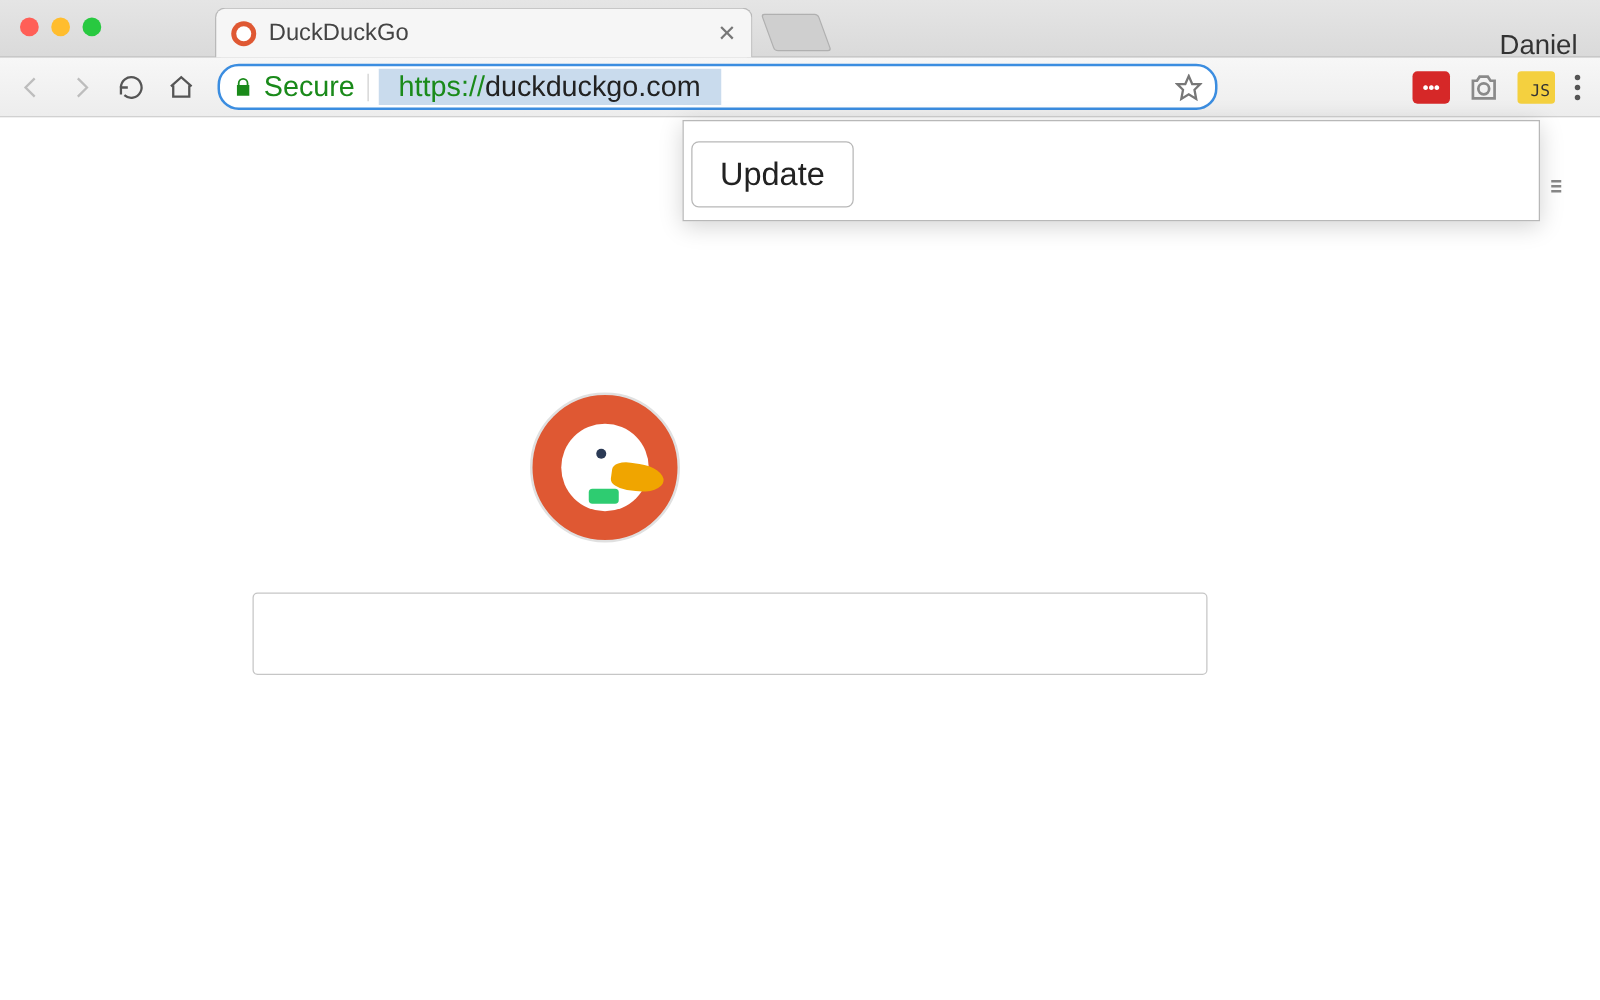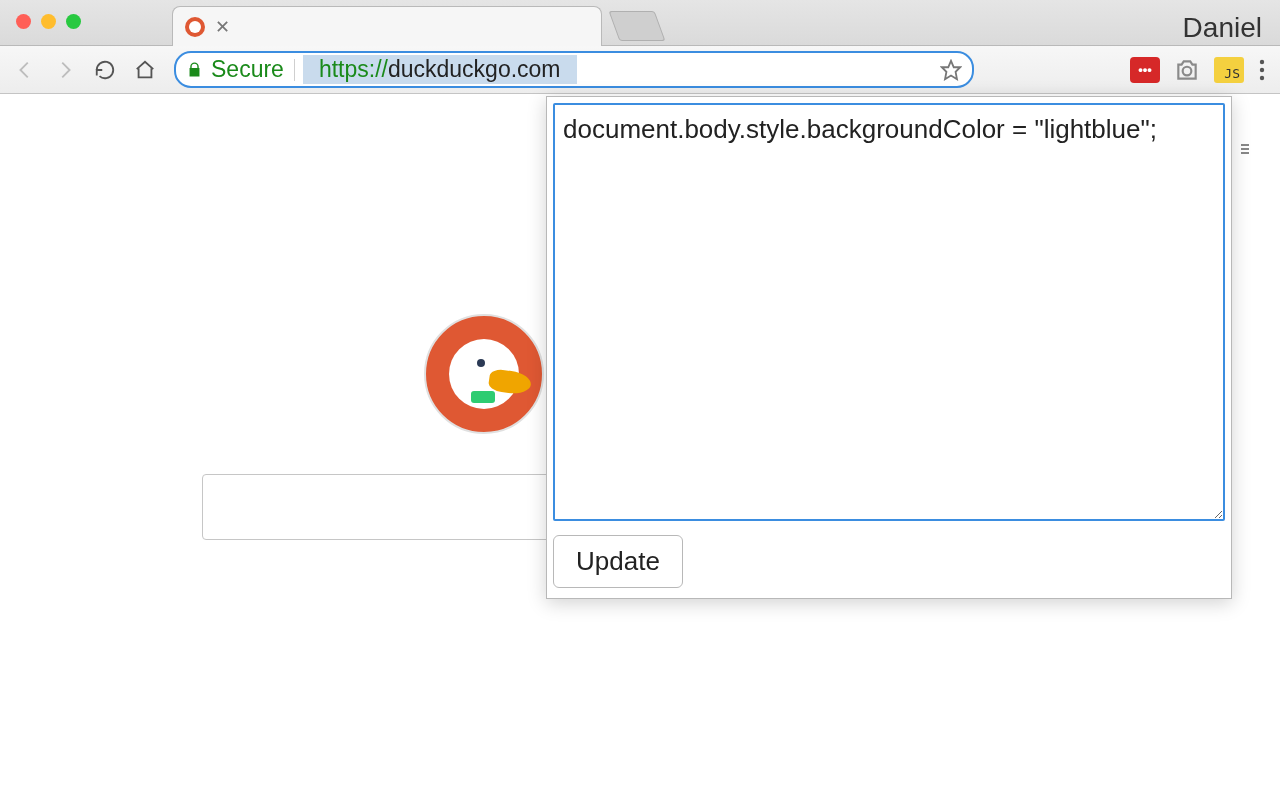--- a/index.html
+++ b/index.html
@@ -11,21 +11,21 @@
   .tl{width:15px;height:15px;border-radius:50%;}
   .close{background:#ff5f57;}
   .min  {background:#ffbd2e;}
   .max  {background:#28c940;}
   .tab{position:absolute;left:172px;top:6px;height:40px;width:430px;background:#f6f6f6;border:1px solid #b9b9b9;border-bottom:none;border-top-left-radius:8px;border-top-right-radius:8px;display:flex;align-items:center;padding:0 12px;box-sizing:border-box;}
   .favicon{width:20px;height:20px;border-radius:50%;background:#df5833;margin-right:10px;display:flex;align-items:center;justify-content:center;}
   .favicon .inner{width:12px;height:12px;border-radius:50%;background:#fff;}
   .tab-title{font-size:19px;color:#444;flex:1;white-space:nowrap;overflow:hidden;}
   .tab-close{color:#777;font-size:18px;}
   .newtab{position:absolute;left:614px;top:11px;width:44px;height:28px;background:#cfcfcf;border:1px solid #b0b0b0;border-radius:3px;transform:skewX(20deg);}
-  .profile{position:absolute;right:18px;top:12px;font-size:28px;color:#333;}
+  .profile{position:absolute;right:18px;top:23px;font-size:22px;color:#333;}
 
   
   .toolbar{height:48px;background:linear-gradient(#f7f7f7,#ededed);border-bottom:1px solid #c4c4c4;display:flex;align-items:center;padding:0 14px;box-sizing:border-box;gap:18px;}
   .nav-ico{color:#bdbdbd;display:flex;align-items:center;}
   .nav-ico.active{color:#555;}
   .omnibox{flex:0 0 800px;height:37px;border:2px solid #3b8de0;border-radius:17px;background:#fff;display:flex;align-items:center;padding:0 10px;box-sizing:border-box;font-size:23px;}
   .lock{color:#1a8a1a;margin-right:8px;}
   .secure{color:#1a8a1a;margin-right:10px;}
   .sep{width:1px;height:22px;background:#cfcfcf;margin-right:8px;}
   .url-sel{background:#c9dbed;padding:1px 16px;}
@@ -68,20 +68,21 @@
   <div class="titlebar">
     <div class="traffic">
       <div class="tl close"></div>
       <div class="tl min"></div>
       <div class="tl max"></div>
     </div>
     <div class="tab">
       <div class="favicon">
           <div class="inner"></div>
         </div>
+      <div class="tab-title">DuckDuckGo</div>
       <div class="tab-close">✕</div>
     </div>
     <div class="newtab"></div>
     <div class="profile">Daniel</div>
   </div>
 
   <div class="toolbar">
     <span class="nav-ico">
       <svg width="22" height="22" viewBox="0 0 24 24" fill="none" stroke="currentColor" stroke-width="2">
           <polyline points="15 4 7 12 15 20"></polyline>
@@ -158,20 +159,19 @@
     </div>
     <input class="search" type="text" style="">
 
     <div class="tri">
       <div></div>
         <div></div>
         <div></div>
     </div>
 
     <div class="popup">
-      <textarea style="">document.body.style.backgroundColor = "lightblue";</textarea>
       <div class="popup-actions">
         <button class="update-btn">Update</button>
       </div>
     </div>
   </div>
 
 </div>
 
 </body></html>

